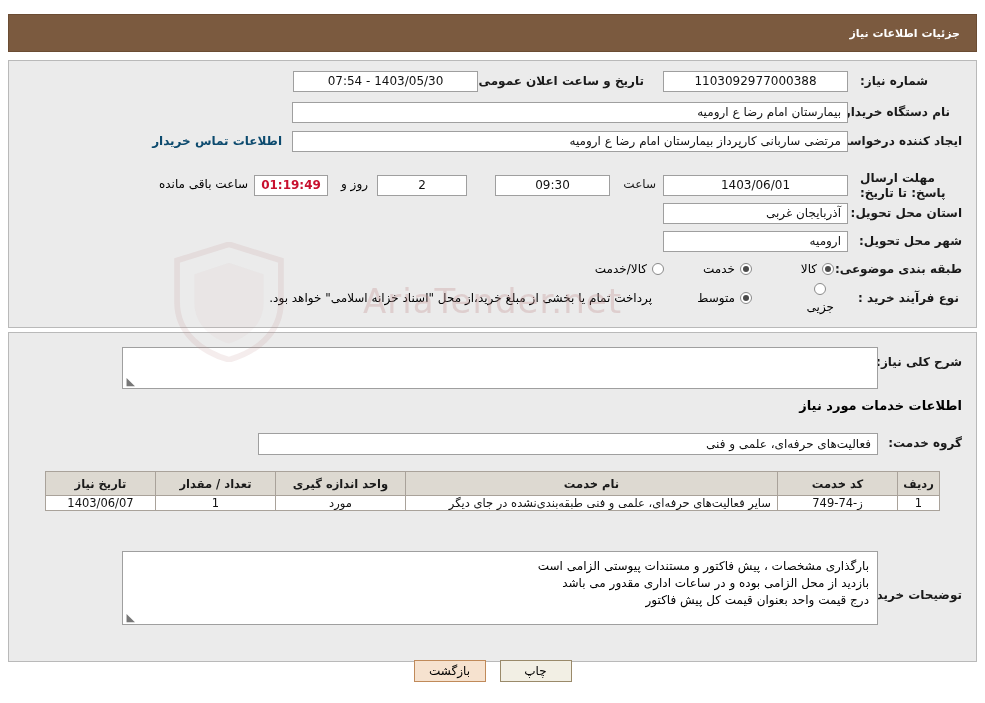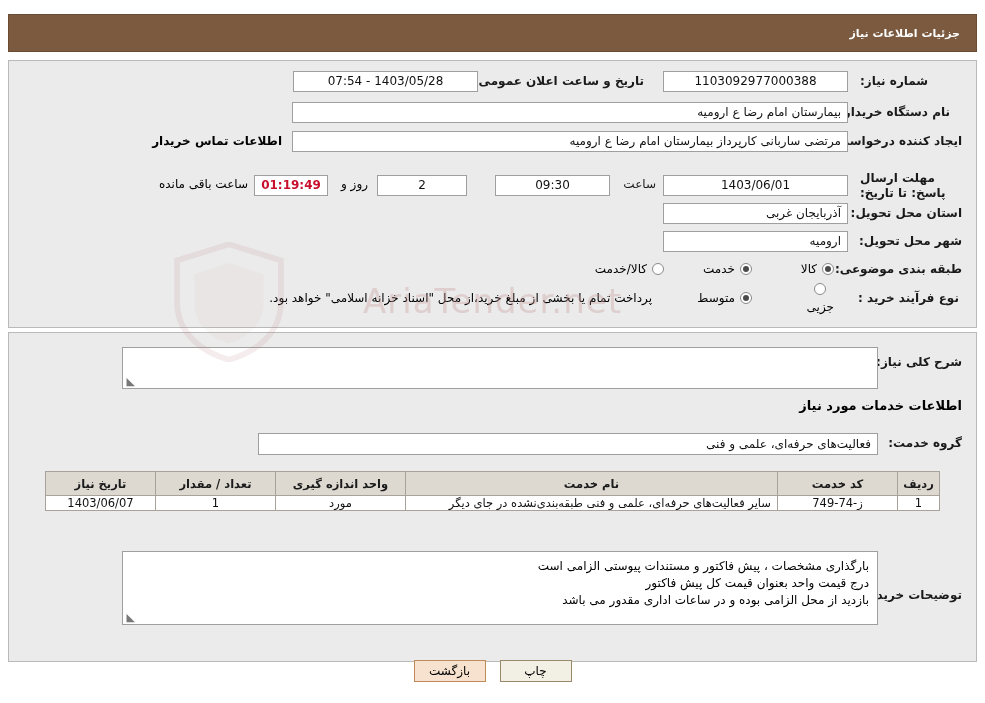--- a/index.html
+++ b/index.html
@@ -66,21 +66,21 @@
     line-height: 19px;
     font-size: 12px;
     padding: 0 6px;
     text-align: center;
     color: #111;
     overflow: hidden;
     white-space: nowrap;
   }
   .fld.rt { text-align: right; margin-left: 20px; }
   .link {
-    color: #000000;
+    color: #0c4a6e;
     font-weight: bold;
     font-size: 12px;
     cursor: pointer;
     white-space: nowrap;
   }
   .plain {
     font-size: 12px;
     white-space: nowrap;
   }
   
@@ -187,21 +187,21 @@
   <div class="titlebar">
     <span class="title">جزئیات اطلاعات نیاز</span>
   </div>
 
   <div class="panel" id="top-panel">
 
     <div class="row" style="position:absolute; top:20px; right:14px; left:14px;">
       <div style="position:absolute; right:0; width:110px;" class="lbl">شماره نیاز:</div>
       <div class="fld" style="position:absolute; right:114px; width:185px;">1103092977000388</div>
       <div style="position:absolute; right:318px; width:160px;" class="lbl">تاریخ و ساعت اعلان عمومی:</div>
-      <div class="fld" style="position:absolute; right:484px; width:185px;">1403/05/28 - 07:54</div>
+      <div class="fld" style="position:absolute; right:484px; width:185px;">1403/05/30 - 07:54</div>
     </div>
 
     <div class="row" style="position:absolute; top:51px; right:14px; left:14px;">
       <div style="position:absolute; right:12px; width:110px;" class="lbl">نام دستگاه خریدار:</div>
       <div class="fld rt" style="position:absolute; right:114px; width:556px;">بیمارستان امام رضا  ع  ارومیه</div>
     </div>
 
     <div class="row" style="position:absolute; top:80px; right:14px; left:14px;">
       <div style="position:absolute; right:0; width:110px;" class="lbl">ایجاد کننده درخواست:</div>
       <div class="fld rt" style="position:absolute; right:114px; width:556px;">مرتضی ساربانی کارپرداز بیمارستان امام رضا  ع  ارومیه</div>
@@ -301,22 +301,22 @@
             <td>1</td>
             <td>1403/06/07</td>
           </tr>
         </tbody>
       </table>
     </div>
 
     <div style="position:absolute; top:255px; right:14px;" class="lbl">توضیحات خریدار:</div>
     <div class="desc-box" style="position:absolute; top:218px; right:98px; width:756px; height:74px; padding:6px 8px; text-align:right; line-height:17px;">
       <div>بارگذاری مشخصات ، پیش فاکتور و مستندات پیوستی الزامی است</div>
+      <div>بازدید از محل الزامی بوده و در ساعات اداری مقدور می باشد</div>
       <div>درج قیمت واحد بعنوان قیمت کل پیش فاکتور</div>
-      <div>بازدید از محل الزامی بوده و در ساعات اداری مقدور می باشد</div>
       <span class="corner">◣</span>
     </div>
 
   </div>
 
   <div style="position:absolute; top:660px; left:0; right:0; display:flex; justify-content:center; gap:14px;">
     <div class="btn">چاپ</div>
     <div class="btn warm">بازگشت</div>
   </div>
 

